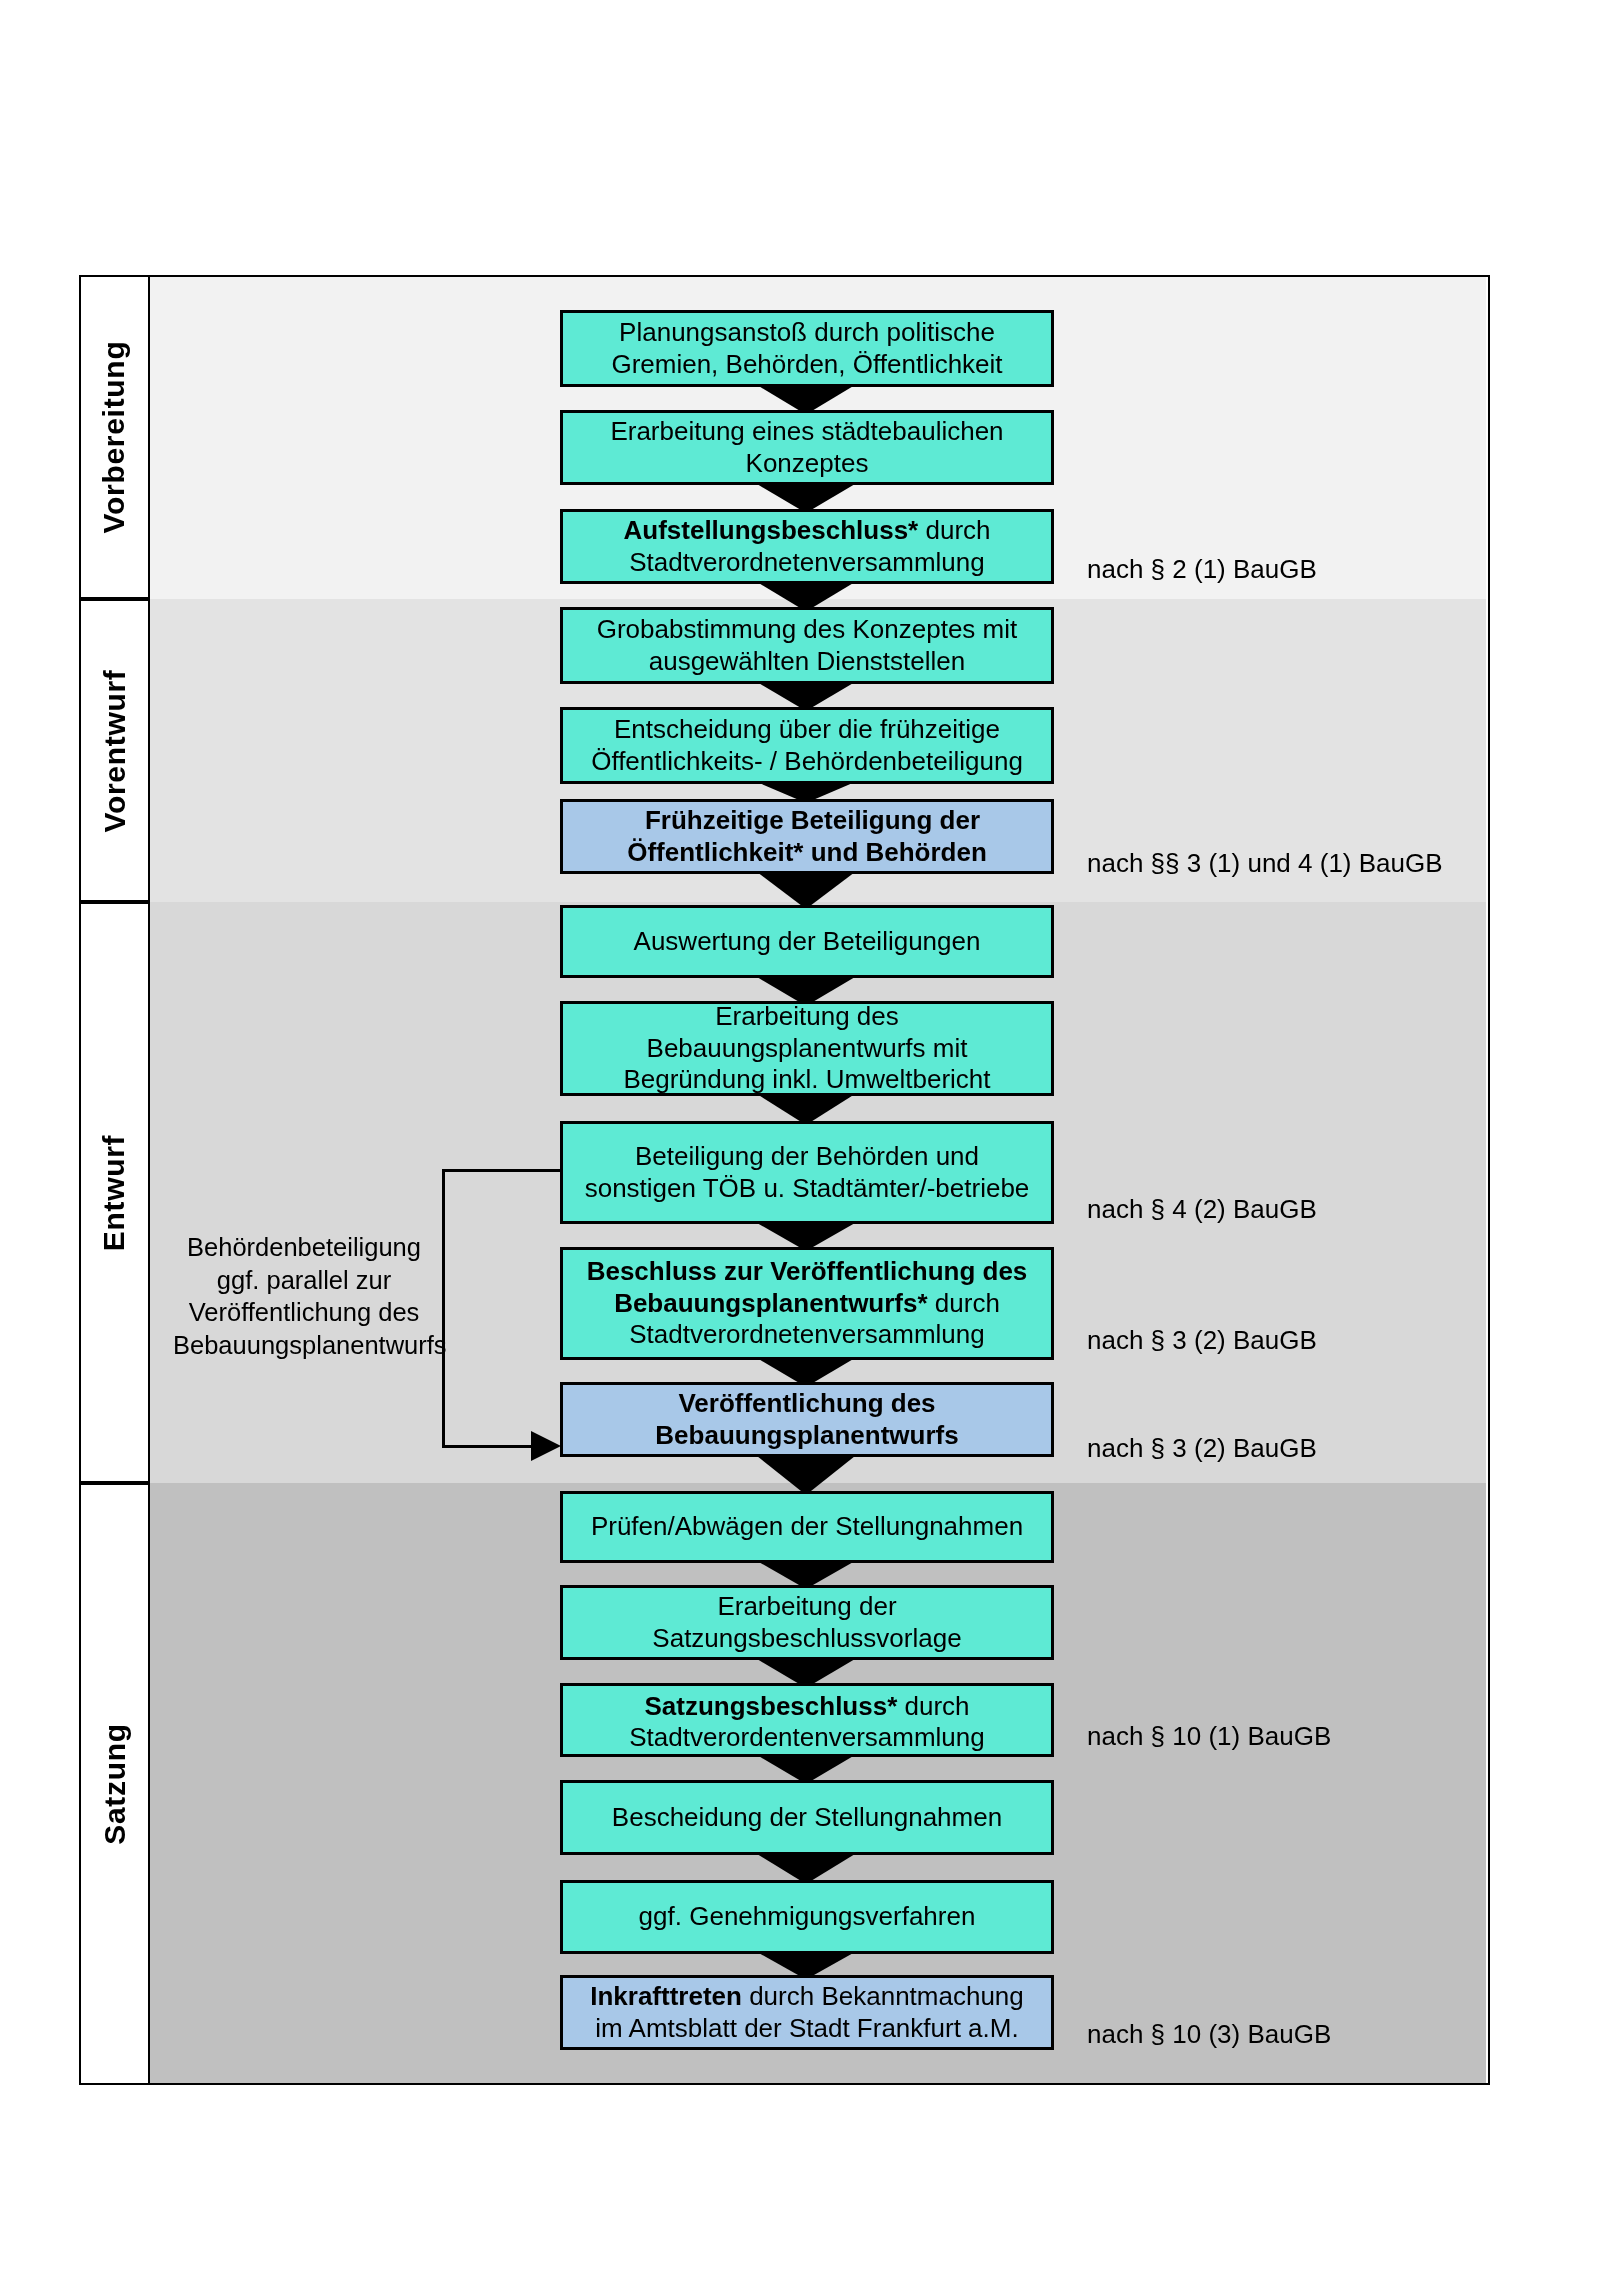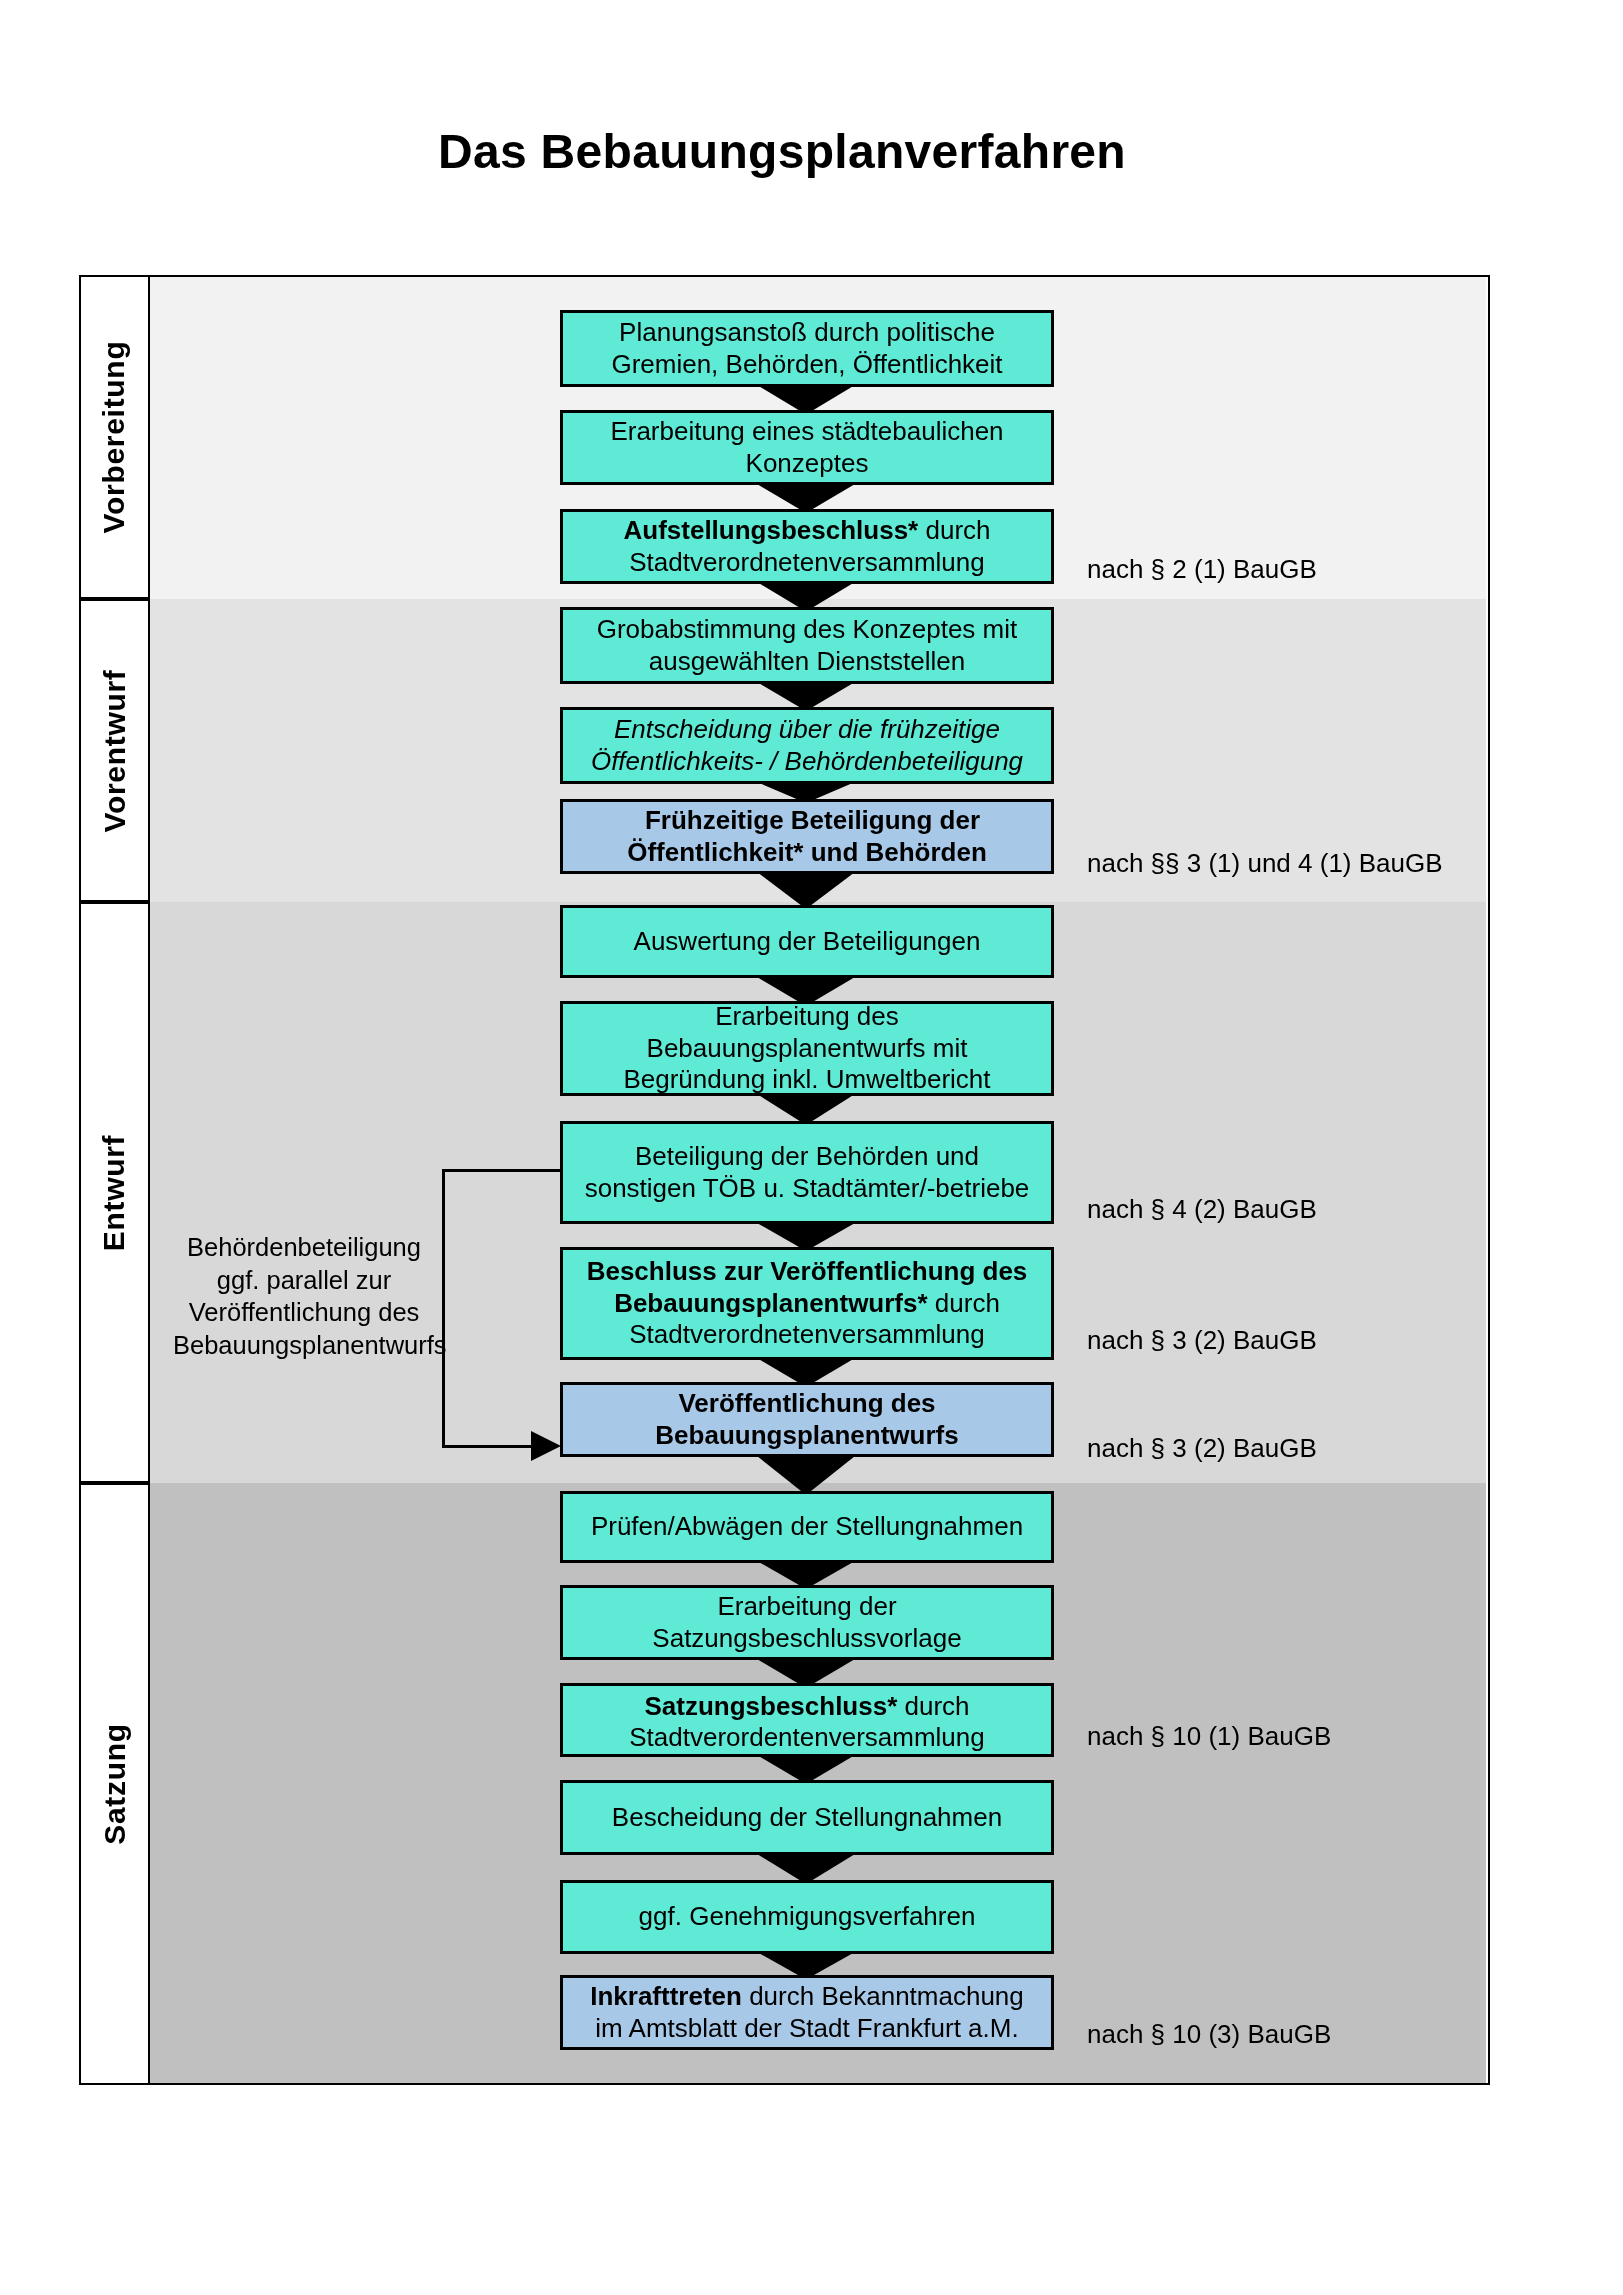--- a/index.html
+++ b/index.html
@@ -51,21 +51,20 @@
   }
   .footnote {
     left:124px; top:2138px; width:1388px;
     font-size:25px; line-height:1.32; white-space:pre-wrap;
   }
 </style>
 </head>
 <body>
 
 <div class="page">
-  <div class="abs title">Das Bebauungsplanverfahren</div>
 
   <div id="diagram">
       <div class="abs band" style="top: 275px; height: 324px; background: rgb(242, 242, 242);"></div>
       <div class="abs cell" style="top: 275px; height: 324px;">
         <span>Vorbereitung</span>
       </div>
       <div class="abs band" style="top: 599px; height: 303px; background: rgb(227, 227, 227);"></div>
       <div class="abs cell" style="top: 599px; height: 303px;">
         <span>Vorentwurf</span>
       </div>
@@ -107,21 +106,21 @@
       <div class="abs fbox" style="top: 410px; height: 75px;">
         <div><span>Erarbeitung eines städtebaulichen</span><br><span>Konzeptes</span></div>
       </div>
       <div class="abs fbox" style="top: 509px; height: 75px;">
         <div><span style="font-weight: bold;">Aufstellungsbeschluss*</span><span> durch</span><br><span>Stadtverordnetenversammlung</span></div>
       </div>
       <div class="abs ann" style="top: 554px;">nach § 2 (1) BauGB</div>
       <div class="abs fbox" style="top: 607px; height: 77px;">
         <div><span>Grobabstimmung des Konzeptes mit</span><br><span>ausgewählten Dienststellen</span></div>
       </div>
-      <div class="abs fbox" style="top: 707px; height: 77px; font-style: italic;">
+      <div class="abs fbox" style="top: 707px; height: 77px;">
         <div><span>Entscheidung über die frühzeitige</span><br><span>Öffentlichkeits- / Behördenbeteiligung</span></div>
       </div>
       <div class="abs fbox hl" style="top: 799px; height: 75px; background: rgb(168, 200, 232);">
         <div><span style="font-weight: bold; margin-left: 11px;">Frühzeitige Beteiligung der</span><br><span style="font-weight: bold;">Öffentlichkeit* und Behörden</span></div>
       </div>
       <div class="abs ann" style="top: 848px;">nach §§ 3 (1) und 4 (1) BauGB</div>
       <div class="abs fbox" style="top: 905px; height: 73px;">
         <div><span>Auswertung der Beteiligungen</span></div>
       </div>
       <div class="abs fbox" style="top: 1001px; height: 95px;">

